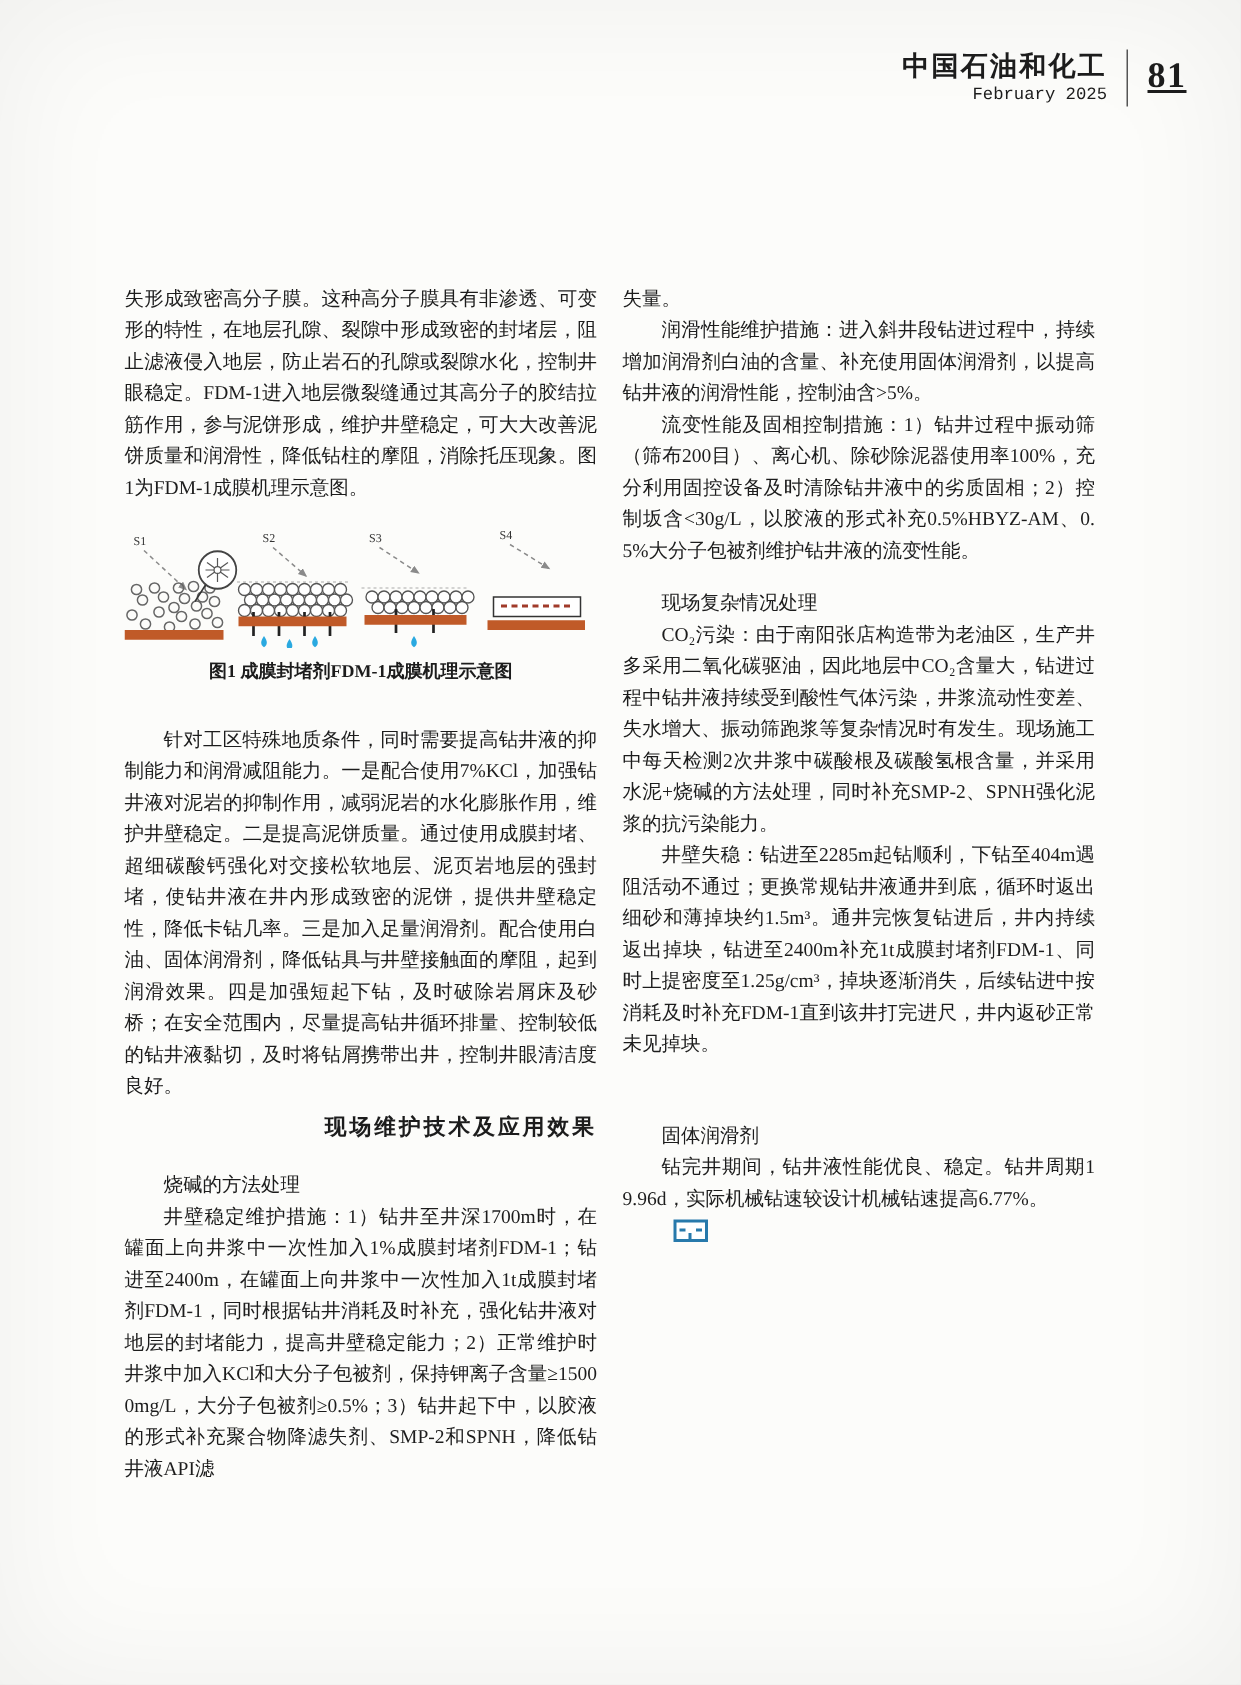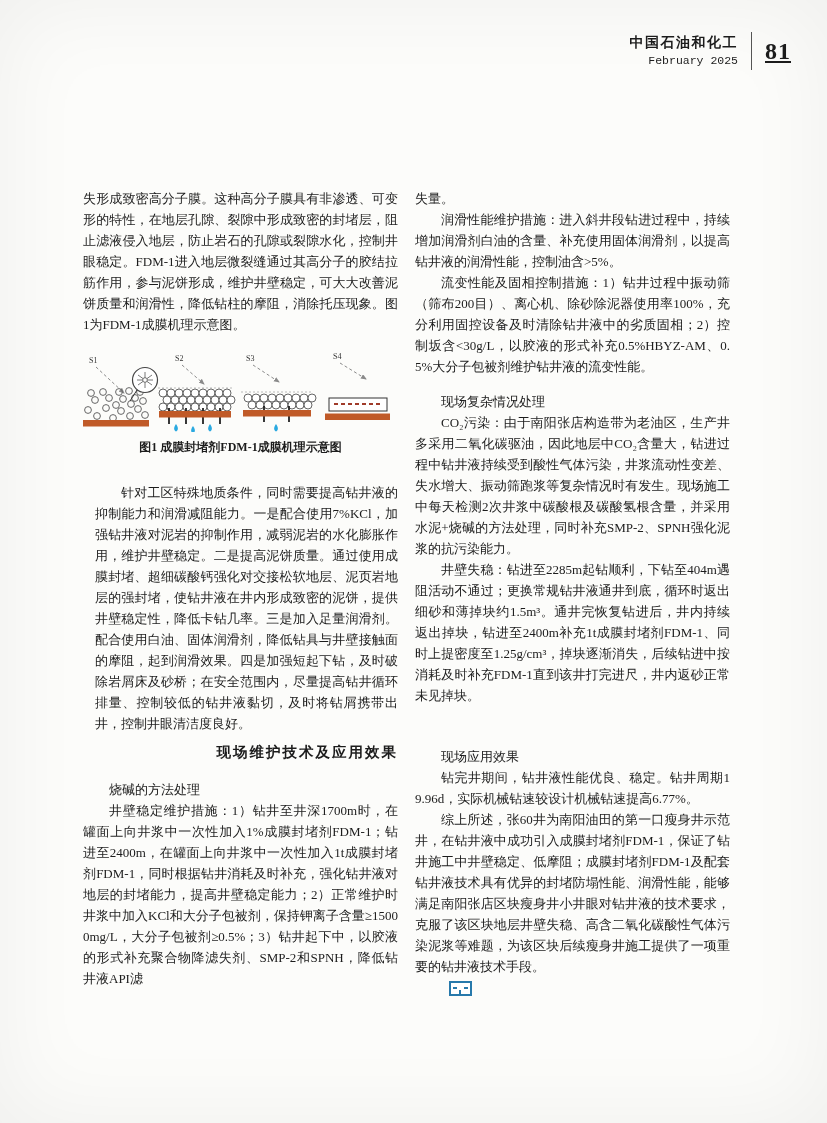--- a/index.html
+++ b/index.html
@@ -9,33 +9,33 @@
     color:#1c1c1c;background:#efefed;
   }
   .page{
     position:absolute;inset:0;background:#fcfcfa;
     box-shadow:inset 0 0 90px rgba(0,0,0,0.055);
     overflow:hidden;
   }
   
   .header{position:absolute;top:32px;right:36px;display:flex;align-items:center;gap:13px;}
   .journal{text-align:right;line-height:1.35;}
-  .jname{font-size:14px;font-weight:bold;letter-spacing:1.5px;}
+  .jname{font-size:18px;font-weight:bold;letter-spacing:1.5px;}
   .jdate{font-size:11.5px;font-family:Liberation Mono, monospace;}
   .hdr-rule{width:1px;height:38px;background:#555;}
   .pageno{font-size:24px;font-weight:bold;letter-spacing:1px;text-decoration:underline;}
   
   .columns{position:absolute;top:188px;left:83px;display:flex;gap:17px;}
   .col{width:315px;font-size:13px;line-height:21px;text-align:justify;}
   p{margin:0;word-break:break-all;}
   .indent{text-indent:2em;}
   .fig{margin-top:13px;}
   .fig svg{display:block;width:307px;height:84px;}
   .figcap{font-size:12px;font-weight:bold;text-align:center;margin-top:5px;word-break:keep-all;}
-  .after-fig{margin-top:24px;margin-left:12px;}
+  .after-fig{margin-top:24px;}
   .h1{font-size:14.5px;font-weight:bold;text-align:right;text-indent:0;margin:8px 0 16px 0;letter-spacing:2px;}
   .h2{font-weight:normal;text-indent:2em;}
   .gap-sm{margin-top:14px;}
   .gap-lg{margin-top:40px;}
   .authors{font-style:italic;margin-top:2px;}
   .endmark{
     display:inline-block;width:19px;height:11px;border:2px solid #2779ab;
     vertical-align:-2px;margin-left:8px;position:relative;background:#fff;
   }
   .endmark i{position:absolute;background:#2779ab;}
@@ -212,22 +212,21 @@
       <p class="indent">井壁稳定维护措施：1）钻井至井深1700m时，在罐面上向井浆中一次性加入1%成膜封堵剂FDM-1；钻进至2400m，在罐面上向井浆中一次性加入1t成膜封堵剂FDM-1，同时根据钻井消耗及时补充，强化钻井液对地层的封堵能力，提高井壁稳定能力；2）正常维护时井浆中加入KCl和大分子包被剂，保持钾离子含量≥15000mg/L，大分子包被剂≥0.5%；3）钻井起下中，以胶液的形式补充聚合物降滤失剂、SMP-2和SPNH，降低钻井液API滤</p>
     </div>
 
     <div class="col">
       <p>失量。</p>
       <p class="indent">润滑性能维护措施：进入斜井段钻进过程中，持续增加润滑剂白油的含量、补充使用固体润滑剂，以提高钻井液的润滑性能，控制油含&gt;5%。</p>
       <p class="indent">流变性能及固相控制措施：1）钻井过程中振动筛（筛布200目）、离心机、除砂除泥器使用率100%，充分利用固控设备及时清除钻井液中的劣质固相；2）控制坂含&lt;30g/L，以胶液的形式补充0.5%HBYZ-AM、0.5%大分子包被剂维护钻井液的流变性能。</p>
       <p class="h2 gap-sm">现场复杂情况处理</p>
       <p class="indent">CO₂污染：由于南阳张店构造带为老油区，生产井多采用二氧化碳驱油，因此地层中CO₂含量大，钻进过程中钻井液持续受到酸性气体污染，井浆流动性变差、失水增大、振动筛跑浆等复杂情况时有发生。现场施工中每天检测2次井浆中碳酸根及碳酸氢根含量，并采用水泥+烧碱的方法处理，同时补充SMP-2、SPNH强化泥浆的抗污染能力。</p>
       <p class="indent">井壁失稳：钻进至2285m起钻顺利，下钻至404m遇阻活动不通过；更换常规钻井液通井到底，循环时返出细砂和薄掉块约1.5m³。通井完恢复钻进后，井内持续返出掉块，钻进至2400m补充1t成膜封堵剂FDM-1、同时上提密度至1.25g/cm³，掉块逐渐消失，后续钻进中按消耗及时补充FDM-1直到该井打完进尺，井内返砂正常未见掉块。</p>
-      <p class="h2 gap-lg">现场应用效果</p>
+      <p class="h2 gap-lg">固体润滑剂</p>
       <p class="indent">钻完井期间，钻井液性能优良、稳定。钻井周期19.96d，实际机械钻速较设计机械钻速提高6.77%。</p>
-      <p class="indent">综上所述，张60井为南阳油田的第一口瘦身井示范井，在钻井液中成功引入成膜封堵剂FDM-1，保证了钻井施工中井壁稳定、低摩阻；成膜封堵剂FDM-1及配套钻井液技术具有优异的封堵防塌性能、润滑性能，能够满足南阳张店区块瘦身井小井眼对钻井液的技术要求，克服了该区块地层井壁失稳、高含二氧化碳酸性气体污染泥浆等难题，为该区块后续瘦身井施工提供了一项重要的钻井液技术手段。</p>
       <p class="indent authors">
         <span class="endmark"><i class="m1"></i><i class="m2"></i><i class="m3"></i></span>
       </p>
     </div>
 
   </div>
 </div>
 
 </body></html>

